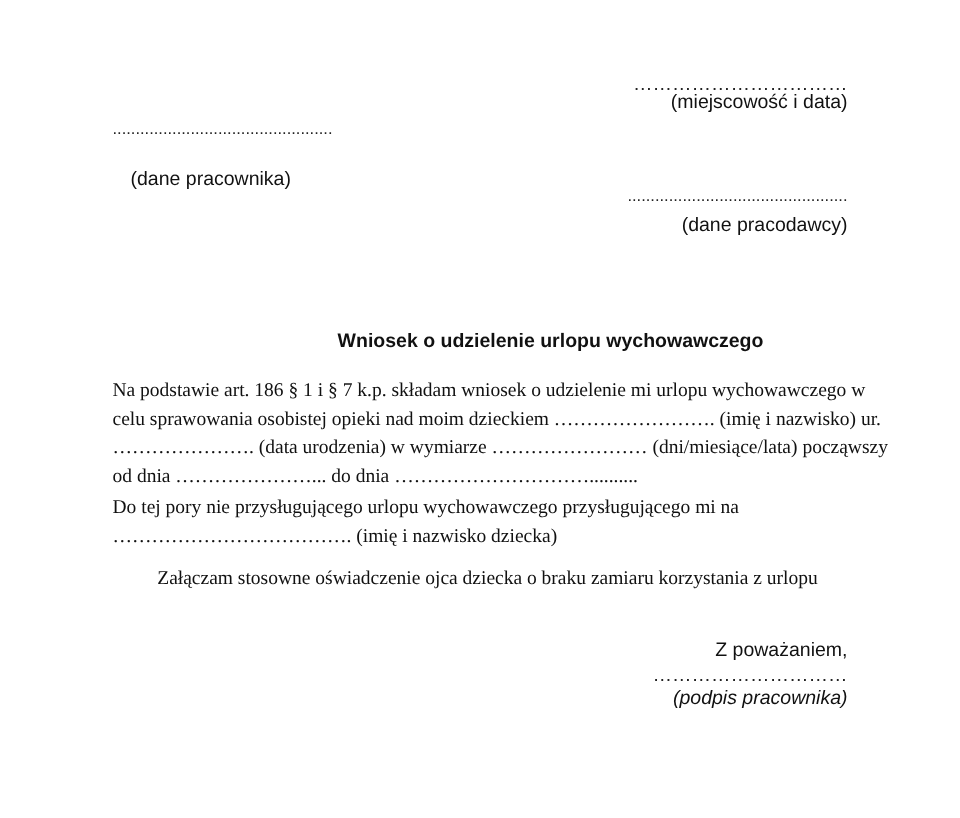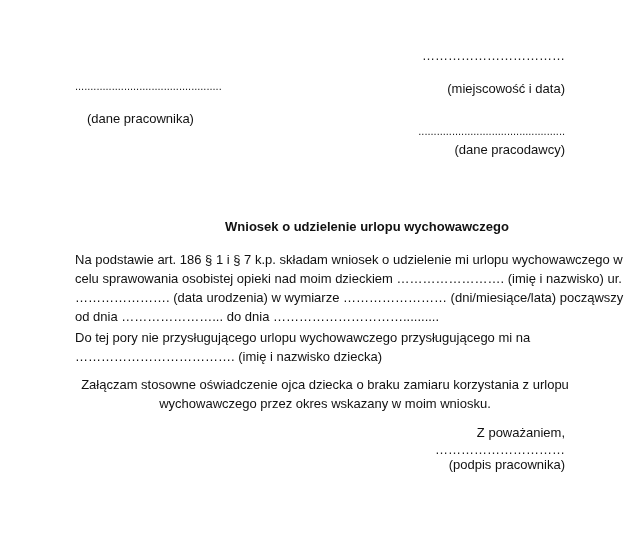--- a/index.html
+++ b/index.html
@@ -25,28 +25,29 @@
     .title {
       font-weight: bold;
       font-size: 13px;
     }
     .para {
       position: absolute;
       left: 75px;
       width: 500px;
       line-height: 19px;
       white-space: nowrap;
+      font-family: Liberation Serif, serif;
     }
     .para div { height: 19px; }
   </style>
 </head>
 <body>
 
 <div class="abs right dots" style="right:75px; top:48px;">……………………………</div>
-<div class="abs right" style="right:75px; top:81px;">(miejscowość i data)</div>
+<div class="abs right" style="right:75px; top:60px;">(miejscowość i data)</div>
 
 <div class="abs dots" style="left:75px; top:80px; font-size:11px;">................................................</div>
 <div class="abs" style="left:75px; top:111px;margin-left:12px;">(dane pracownika)</div>
 
 <div class="abs right dots" style="right:75px; top:125px; font-size:11px;">................................................</div>
 <div class="abs right" style="right:75px; top:142px;">(dane pracodawcy)</div>
 
 <div class="abs title" style="left:0; width:640px; text-align:center; top:219px;margin-left:47px;">Wniosek o udzielenie urlopu wychowawczego</div>
 
 <div class="para" style="top:250px;">
@@ -56,18 +57,17 @@
   <div>od dnia …………………... do dnia …………………………..........</div>
 </div>
 
 <div class="para" style="top:328px;">
   <div>Do tej pory nie przysługującego urlopu wychowawczego przysługującego mi na</div>
   <div>………………………………. (imię i nazwisko dziecka)</div>
 </div>
 
 <div class="para" style="top:375px;text-align:center;">
   <div>Załączam stosowne oświadczenie ojca dziecka o braku zamiaru korzystania z urlopu</div>
-  <div>wychowawczego przez okres wskazany w moim wniosku.</div>
 </div>
 
 <div class="abs right" style="right:75px; top:425px;text-align:center;">Z poważaniem,</div>
 <div class="abs right dots" style="right:75px; top:442px;">…………………………</div>
-<div class="abs right" style="right:75px; top:457px;">(podpis pracownika)</div>
+<div class="abs right" style="right:75px; top:457px;font-style:italic;">(podpis pracownika)</div>
 
 </body></html>

